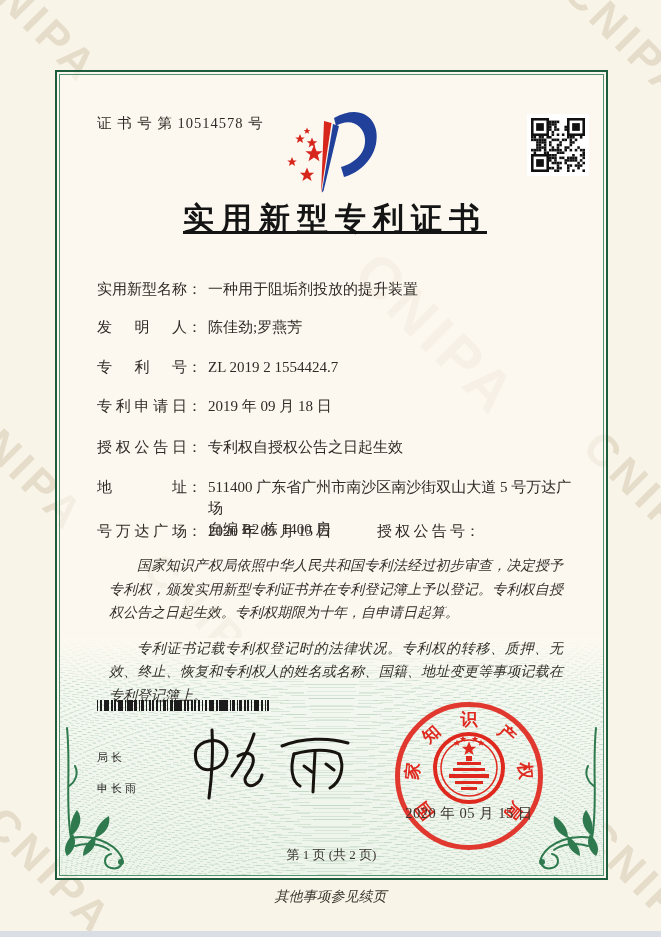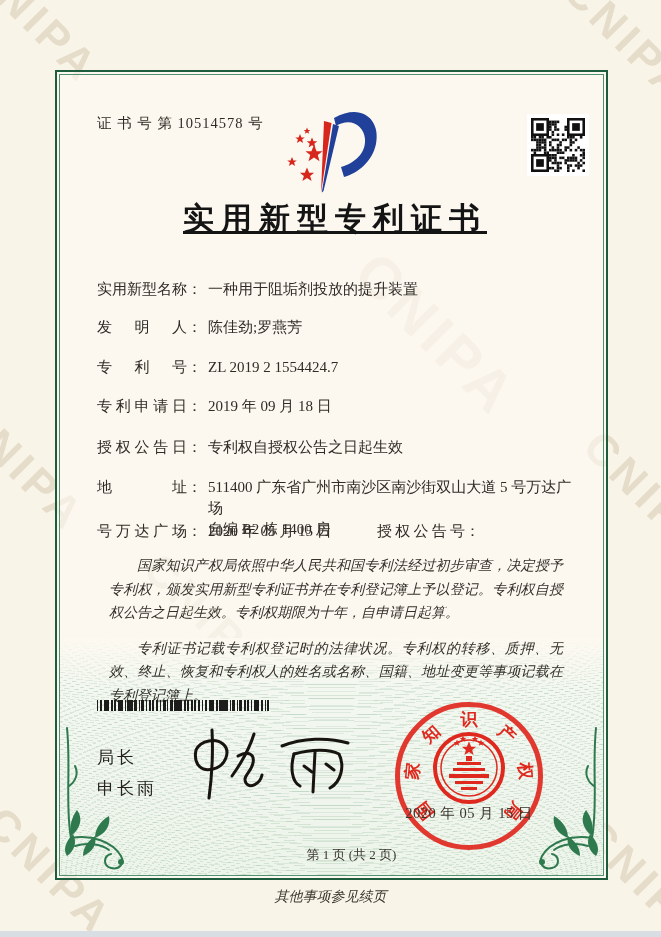--- a/index.html
+++ b/index.html
@@ -52,40 +52,40 @@
   .flourish.left{left:4px;}
   .flourish.right{right:4px;transform:scaleX(-1);}
 
   .barcode{position:absolute;left:40px;top:628px;width:172px;height:11px;z-index:3;
     background-image:
       repeating-linear-gradient(90deg,#1c1c1c 0 1.5px,rgba(0,0,0,0) 1.5px 3.5px),
       repeating-linear-gradient(90deg,#1c1c1c 0 1px,rgba(0,0,0,0) 1px 7.5px),
       repeating-linear-gradient(90deg,rgba(0,0,0,0) 0 9px,#1c1c1c 9px 11.5px);}
 
   .director{position:absolute;left:40px;top:670px;font-family:"Liberation Sans",sans-serif;
-            font-size:17px;letter-spacing:3px;line-height:31px;color:#26231f;z-index:3;}
+            font-size:11px;letter-spacing:3px;line-height:31px;color:#26231f;z-index:3;}
   .signature{position:absolute;left:125px;top:648px;z-index:3;}
 
   
   .seal{position:absolute;left:338px;top:630px;width:148px;height:148px;z-index:5;}
   .seal-ring{position:absolute;inset:0;border:5px solid rgba(223,40,30,0.92);border-radius:50%;box-sizing:border-box;}
   .seal .ch{position:absolute;left:calc(50% - 11px);top:calc(50% - 11px);width:22px;height:22px;line-height:22px;
             text-align:center;font-size:17px;font-weight:bold;color:#df281e;}
   .seal .c0{transform:rotate(-128deg) translateY(-56px);}
   .seal .c1{transform:rotate(-85deg)  translateY(-56px);}
   .seal .c2{transform:rotate(-42deg)  translateY(-56px);}
   .seal .c3{transform:rotate(0deg)    translateY(-56px);}
   .seal .c4{transform:rotate(42deg)   translateY(-56px);}
   .seal .c5{transform:rotate(85deg)   translateY(-56px);}
   .seal .c6{transform:rotate(128deg)  translateY(-56px);}
   .emblem{position:absolute;left:calc(50% - 38px);top:28px;}
   .seal-date{position:absolute;left:calc(50% - 80px);top:102px;width:160px;text-align:center;
              font-size:14.5px;color:#3a352e;letter-spacing:0.5px;z-index:6;}
 
-  .page-number{position:absolute;left:0;bottom:14px;width:100%;text-align:center;font-size:13px;color:#3a362f;z-index:3;padding-left:20px;}
+  .page-number{position:absolute;left:0;bottom:14px;width:100%;text-align:center;font-size:13px;color:#3a362f;z-index:3;}
   .footer-note{position:absolute;left:0;top:888px;width:100%;text-align:center;font-size:14px;
                font-style:italic;color:#3c372f;z-index:2;}
 </style>
 </head>
 <body>
 
 <div class="page">
 
   <span class="wm" style="left:-44px;top:-6px;">CNIPA</span>
   <span class="wm" style="left:548px;top:14px;">CNIPA</span>

